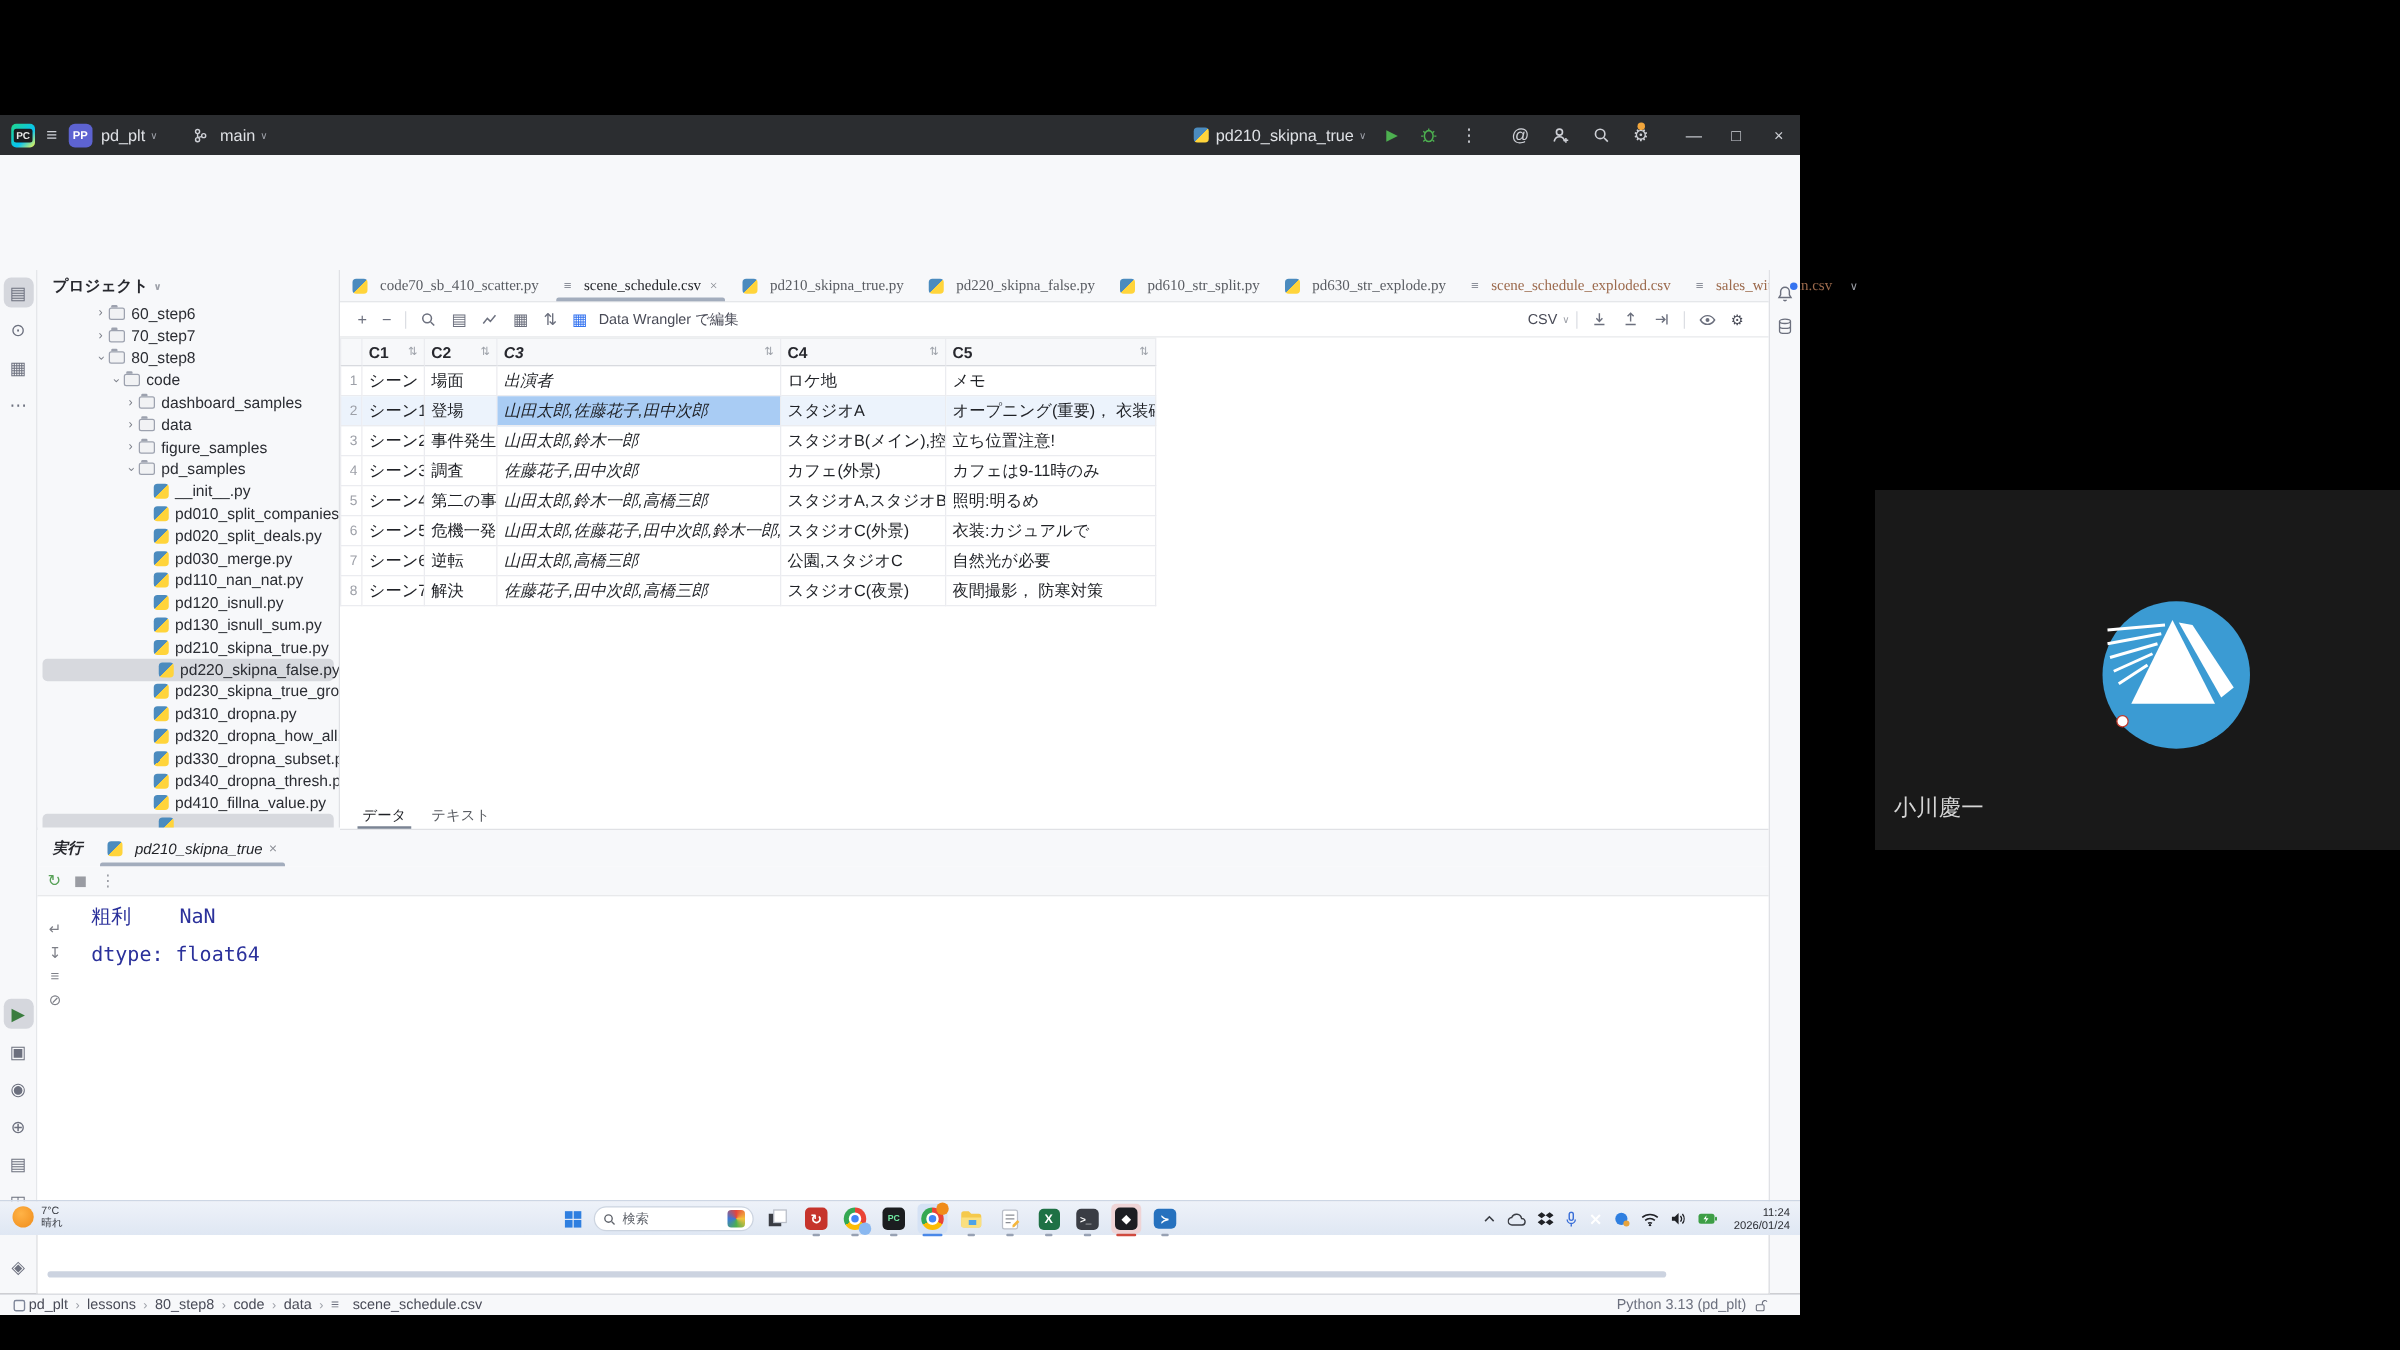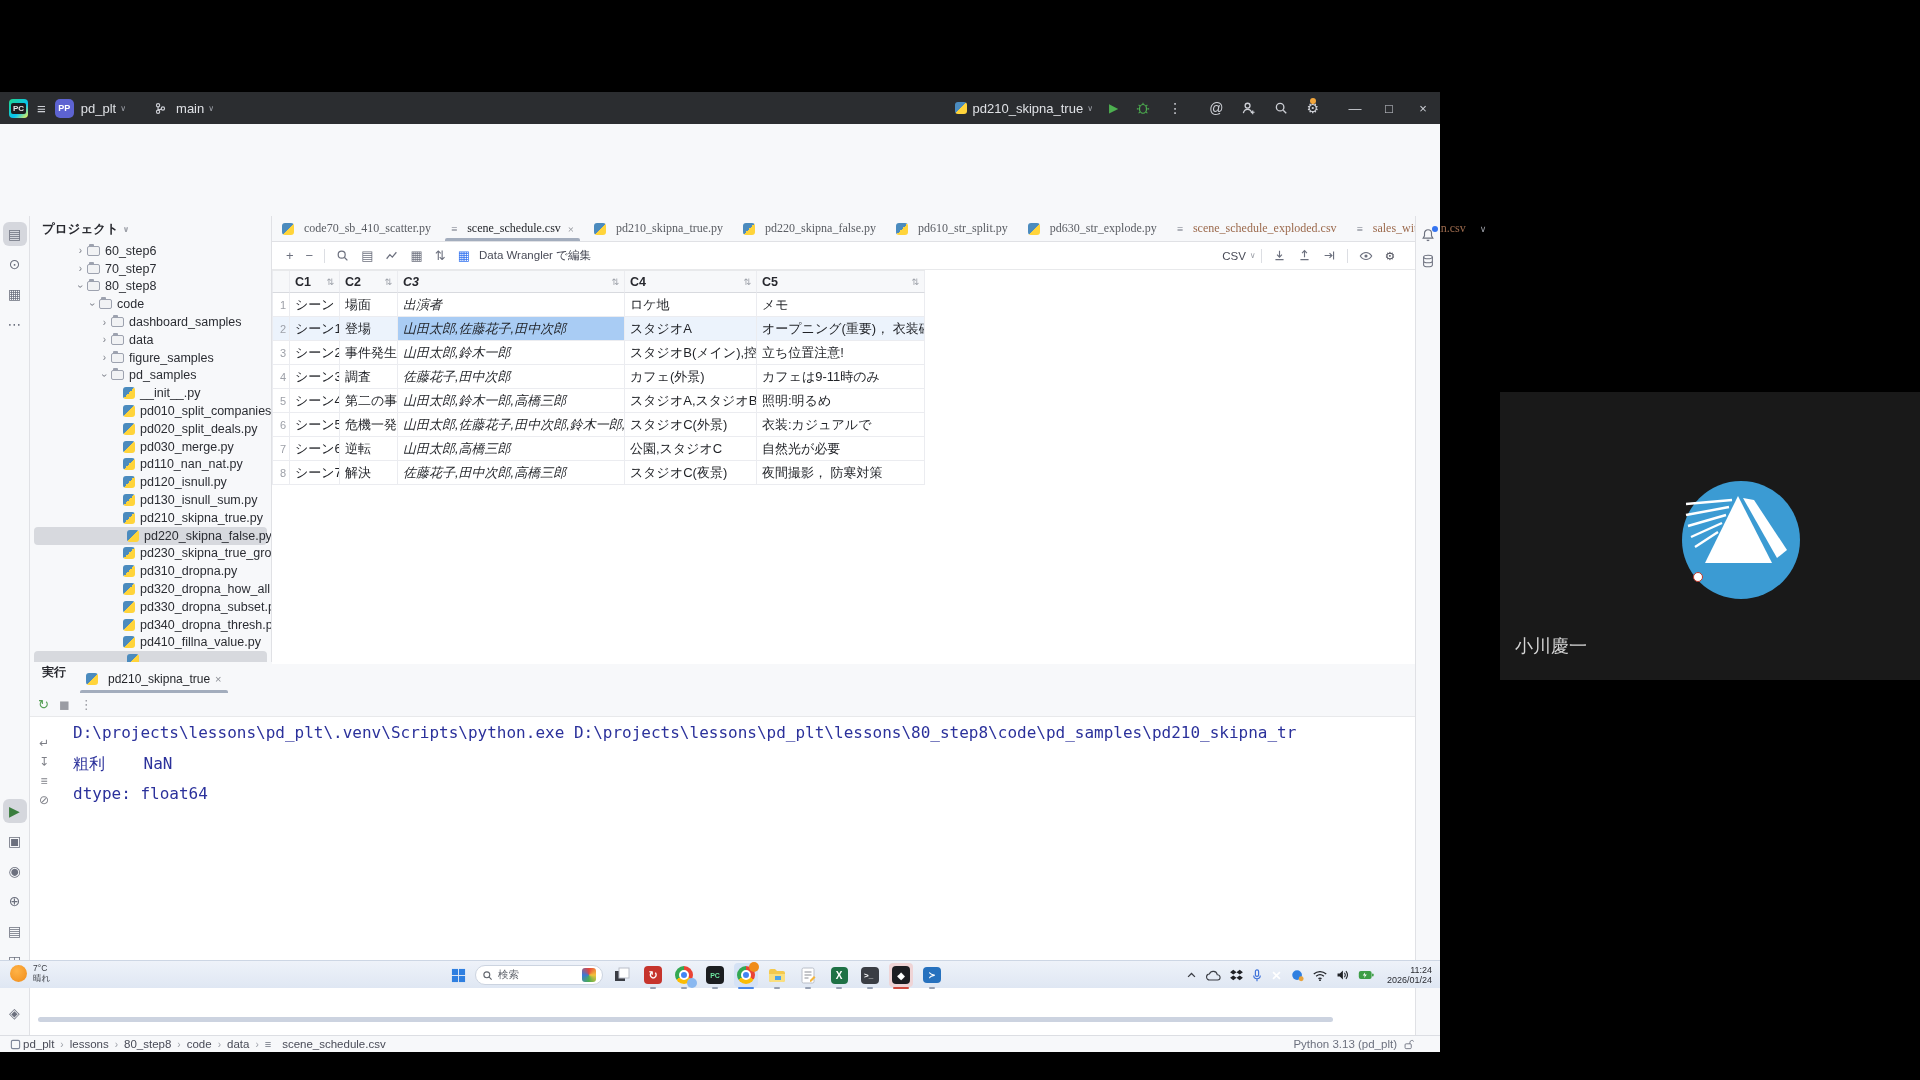--- a/index.html
+++ b/index.html
@@ -78,21 +78,21 @@
   .cell-sel { background:#a9ccf4 !important; }
 
   #view-tabs { position:absolute; left:0; bottom:0; height:23px; width:100%; display:flex; align-items:stretch;
                padding-left:8px; border-bottom:1px solid #e0e1e5; background:#fff;}
   .vtab { font-size:11.5px; color:#5a5d63; display:flex; align-items:center; padding:0 10px; position:relative;}
   .vtab.active { color:#1f2126; }
   .vtab.active::after { content:""; position:absolute; left:6px; right:6px; bottom:0; height:2px; background:#7b8494;}
 
   
   #run-panel { position:absolute; left:30px; top:572px; width:1385px; height:371px; background:#fff; }
-  #run-header { height:29px; display:flex; background:#f7f8fa; }
+  #run-header { height:29px; display:flex; align-items:center; background:#f7f8fa;font-style:italic; }
   #run-label { font-size:12px; font-weight:bold; color:#27282e; padding:0 12px; }
   #run-tab { display:flex; align-items:center; gap:5px; font-size:12px; color:#1f2126; padding:0 8px; height:100%; position:relative;}
   #run-tab::after { content:""; position:absolute; left:2px; right:2px; bottom:0; height:3px; background:#a3adbd; border-radius:2px 2px 0 0;}
   #run-toolbar { height:24px; display:flex; align-items:center; padding-left:8px; gap:10px; color:#9a9ca3; font-size:13px;
                  background:#f7f8fa; border-bottom:1px solid #e8e9eb;}
   #console { position:absolute; left:0; top:54px; right:0; bottom:0; background:#fff; overflow:hidden; }
   #console-gutter { position:absolute; left:0; top:18px; width:28px; display:flex; flex-direction:column; align-items:center; gap:5px;
                     color:#7d7f87; font-size:12px;}
   .console-line { font-family:"DejaVu Sans Mono","Liberation Mono",monospace; font-size:16px; line-height:30.5px;
                   color:#2b319b; white-space:pre; padding-left:43px; }
@@ -521,20 +521,24 @@
         <div class="trow">
           <div class="tcell c-num">8</div>
           <div class="tcell c1">シーン7</div>
           <div class="tcell c2">解決</div>
           <div class="tcell c3">佐藤花子,田中次郎,高橋三郎</div>
           <div class="tcell c4">スタジオC(夜景)</div>
           <div class="tcell c5">夜間撮影， 防寒対策</div>
         </div>
       </div>
 
+    <div id="view-tabs">
+        <div class="vtab active">データ</div>
+        <div class="vtab">テキスト</div>
+      </div>
   </div>
 
   <div id="run-panel">
     <div id="run-header">
       <span id="run-label">実行</span>
       <div id="run-tab">
         <span class="py-ico"></span>
         <span>pd210_skipna_true</span>
         <span class="close" style="color:#8a8d94; font-size:11px;">×</span>
       </div>
@@ -545,21 +549,20 @@
       <span>⋮</span>
     </div>
     <div id="console">
       <div id="console-gutter">
           <span>↵</span>
           <span>↧</span>
           <span>≡</span>
           <span>⊘</span>
         </div>
       <div id="console-lines">
-          <div class="console-line">D:\projects\lessons\pd_plt\.venv\Scripts\python.exe D:\projects\lessons\pd_plt\lessons\80_step8\code\pd_samples\pd210_skipna_tr</div>
           <div class="console-line">粗利    NaN</div>
           <div class="console-line">dtype: float64</div>
           <div class="console-line">&nbsp;</div>
         </div>
       <div id="console-hscroll"></div>
     </div>
   </div>
 
   <div id="right-rail">
     <span class="rrail-ico">

